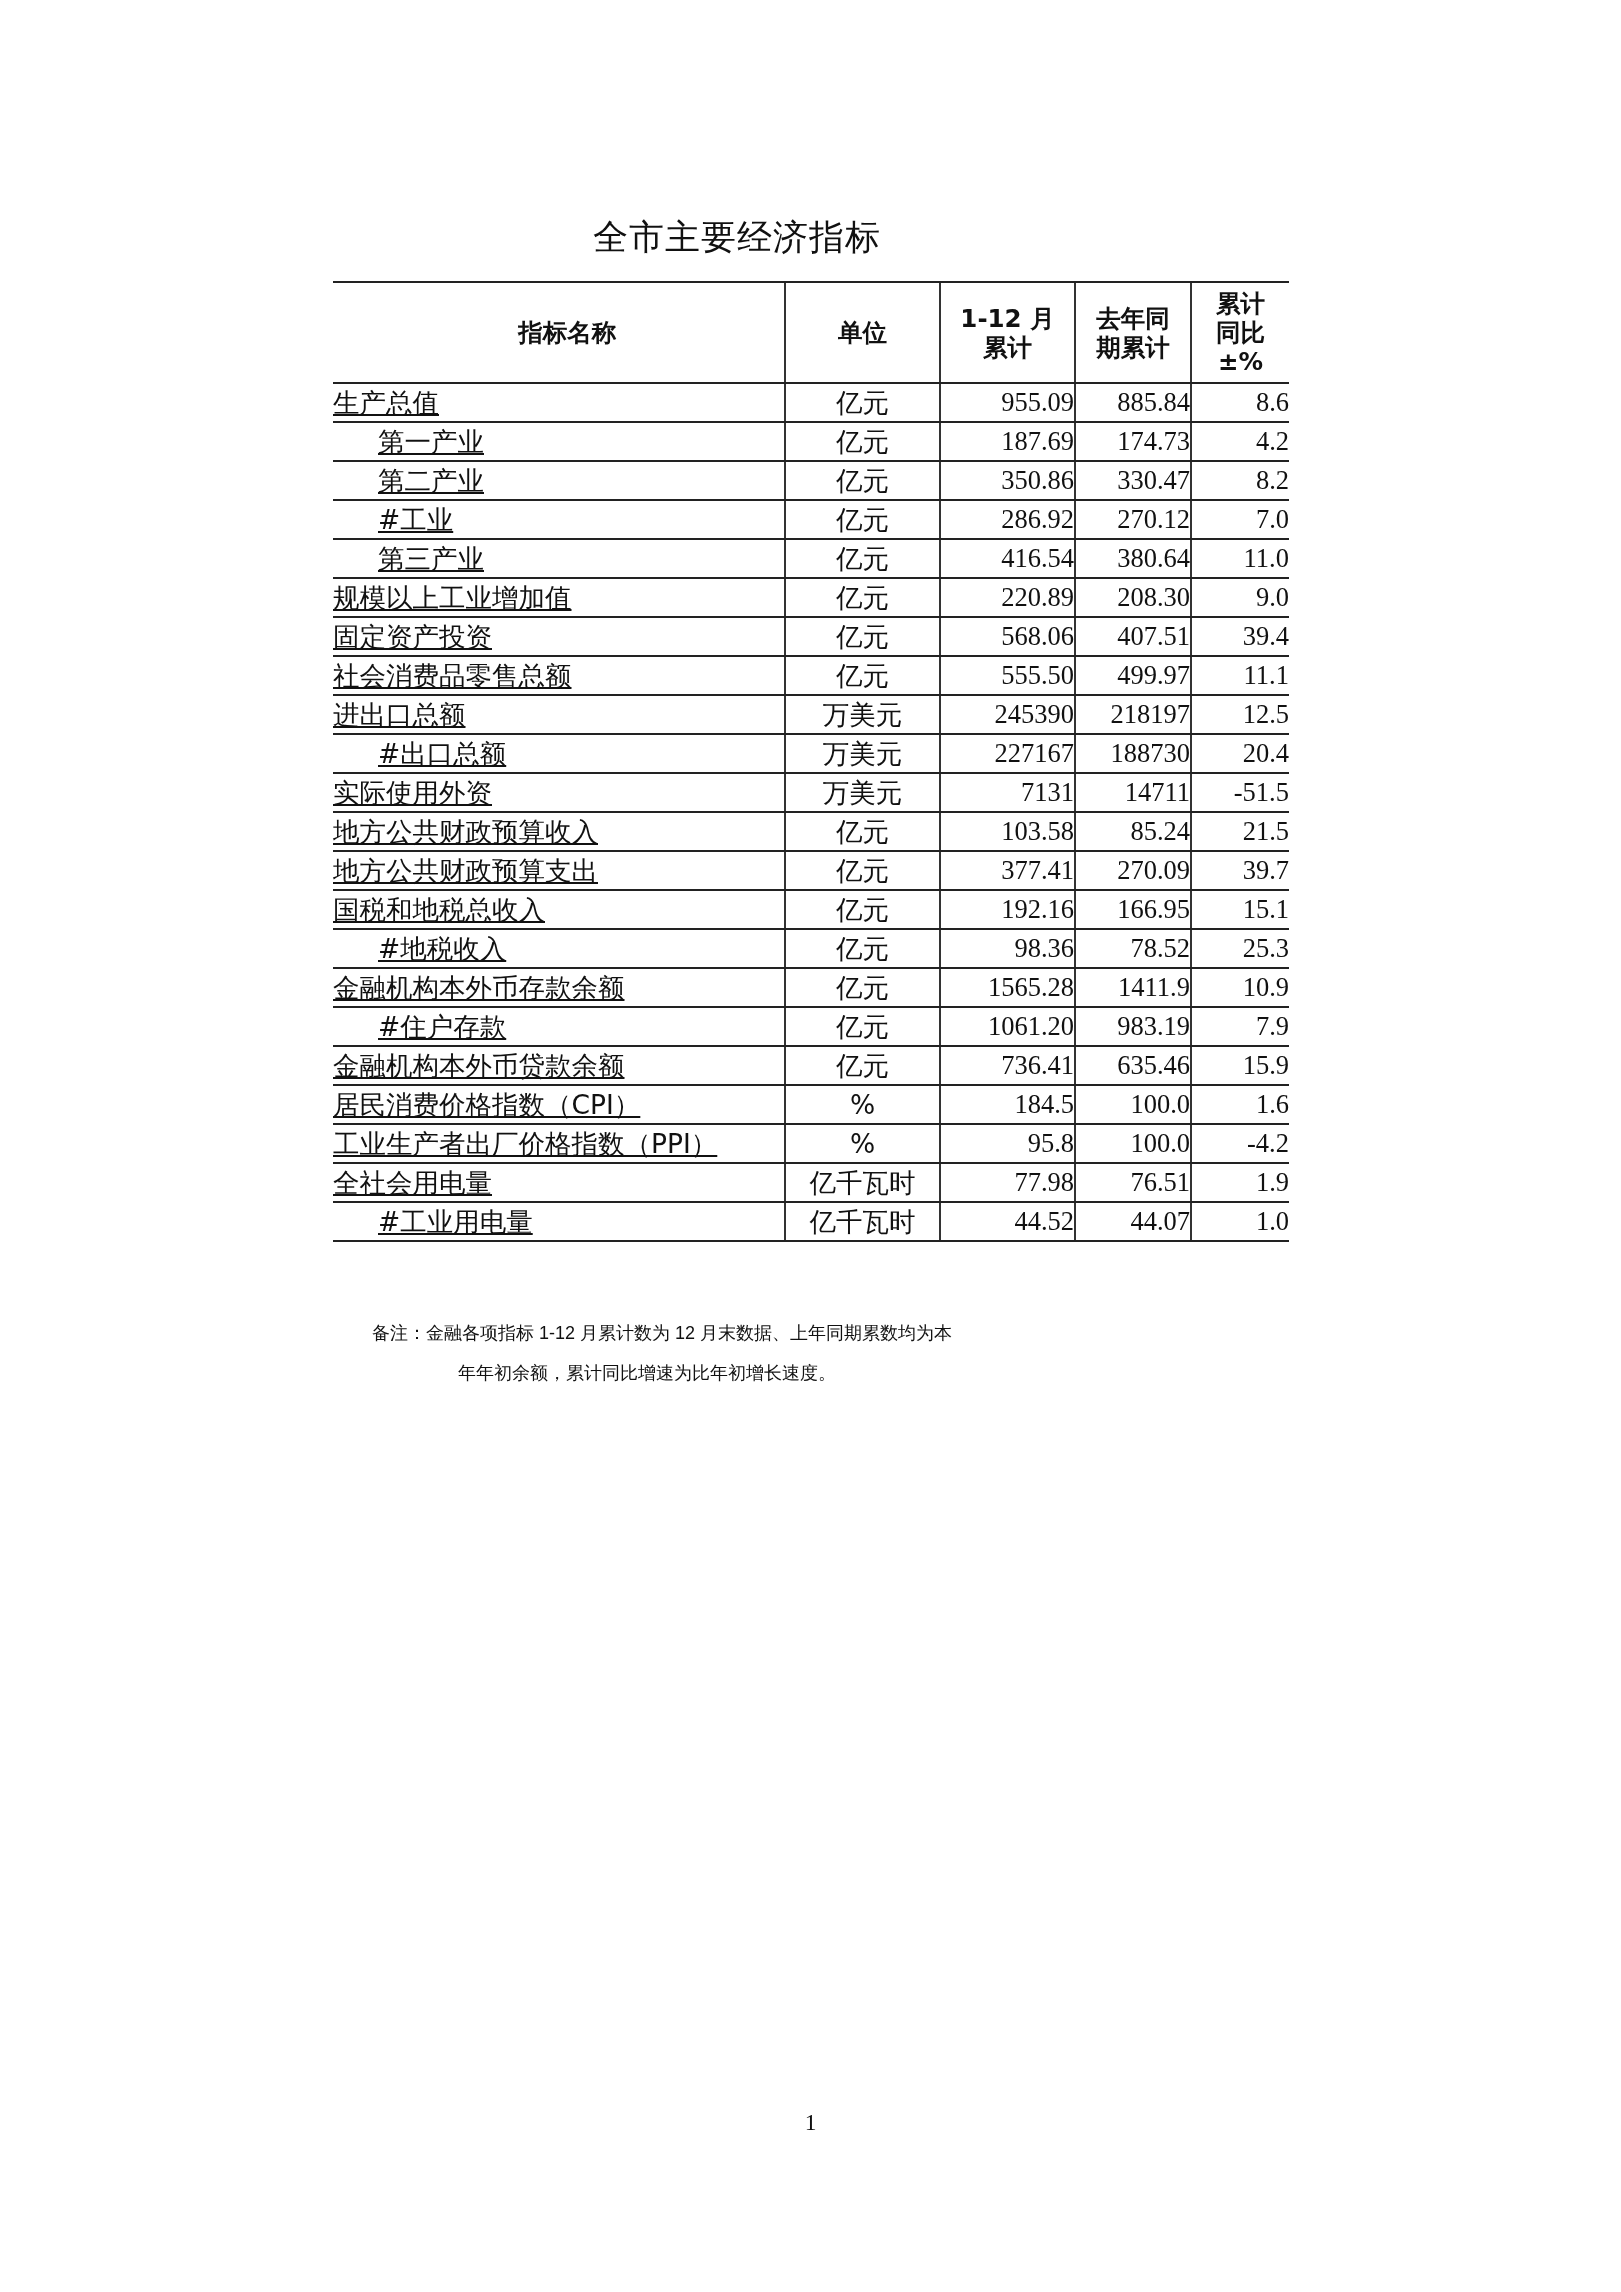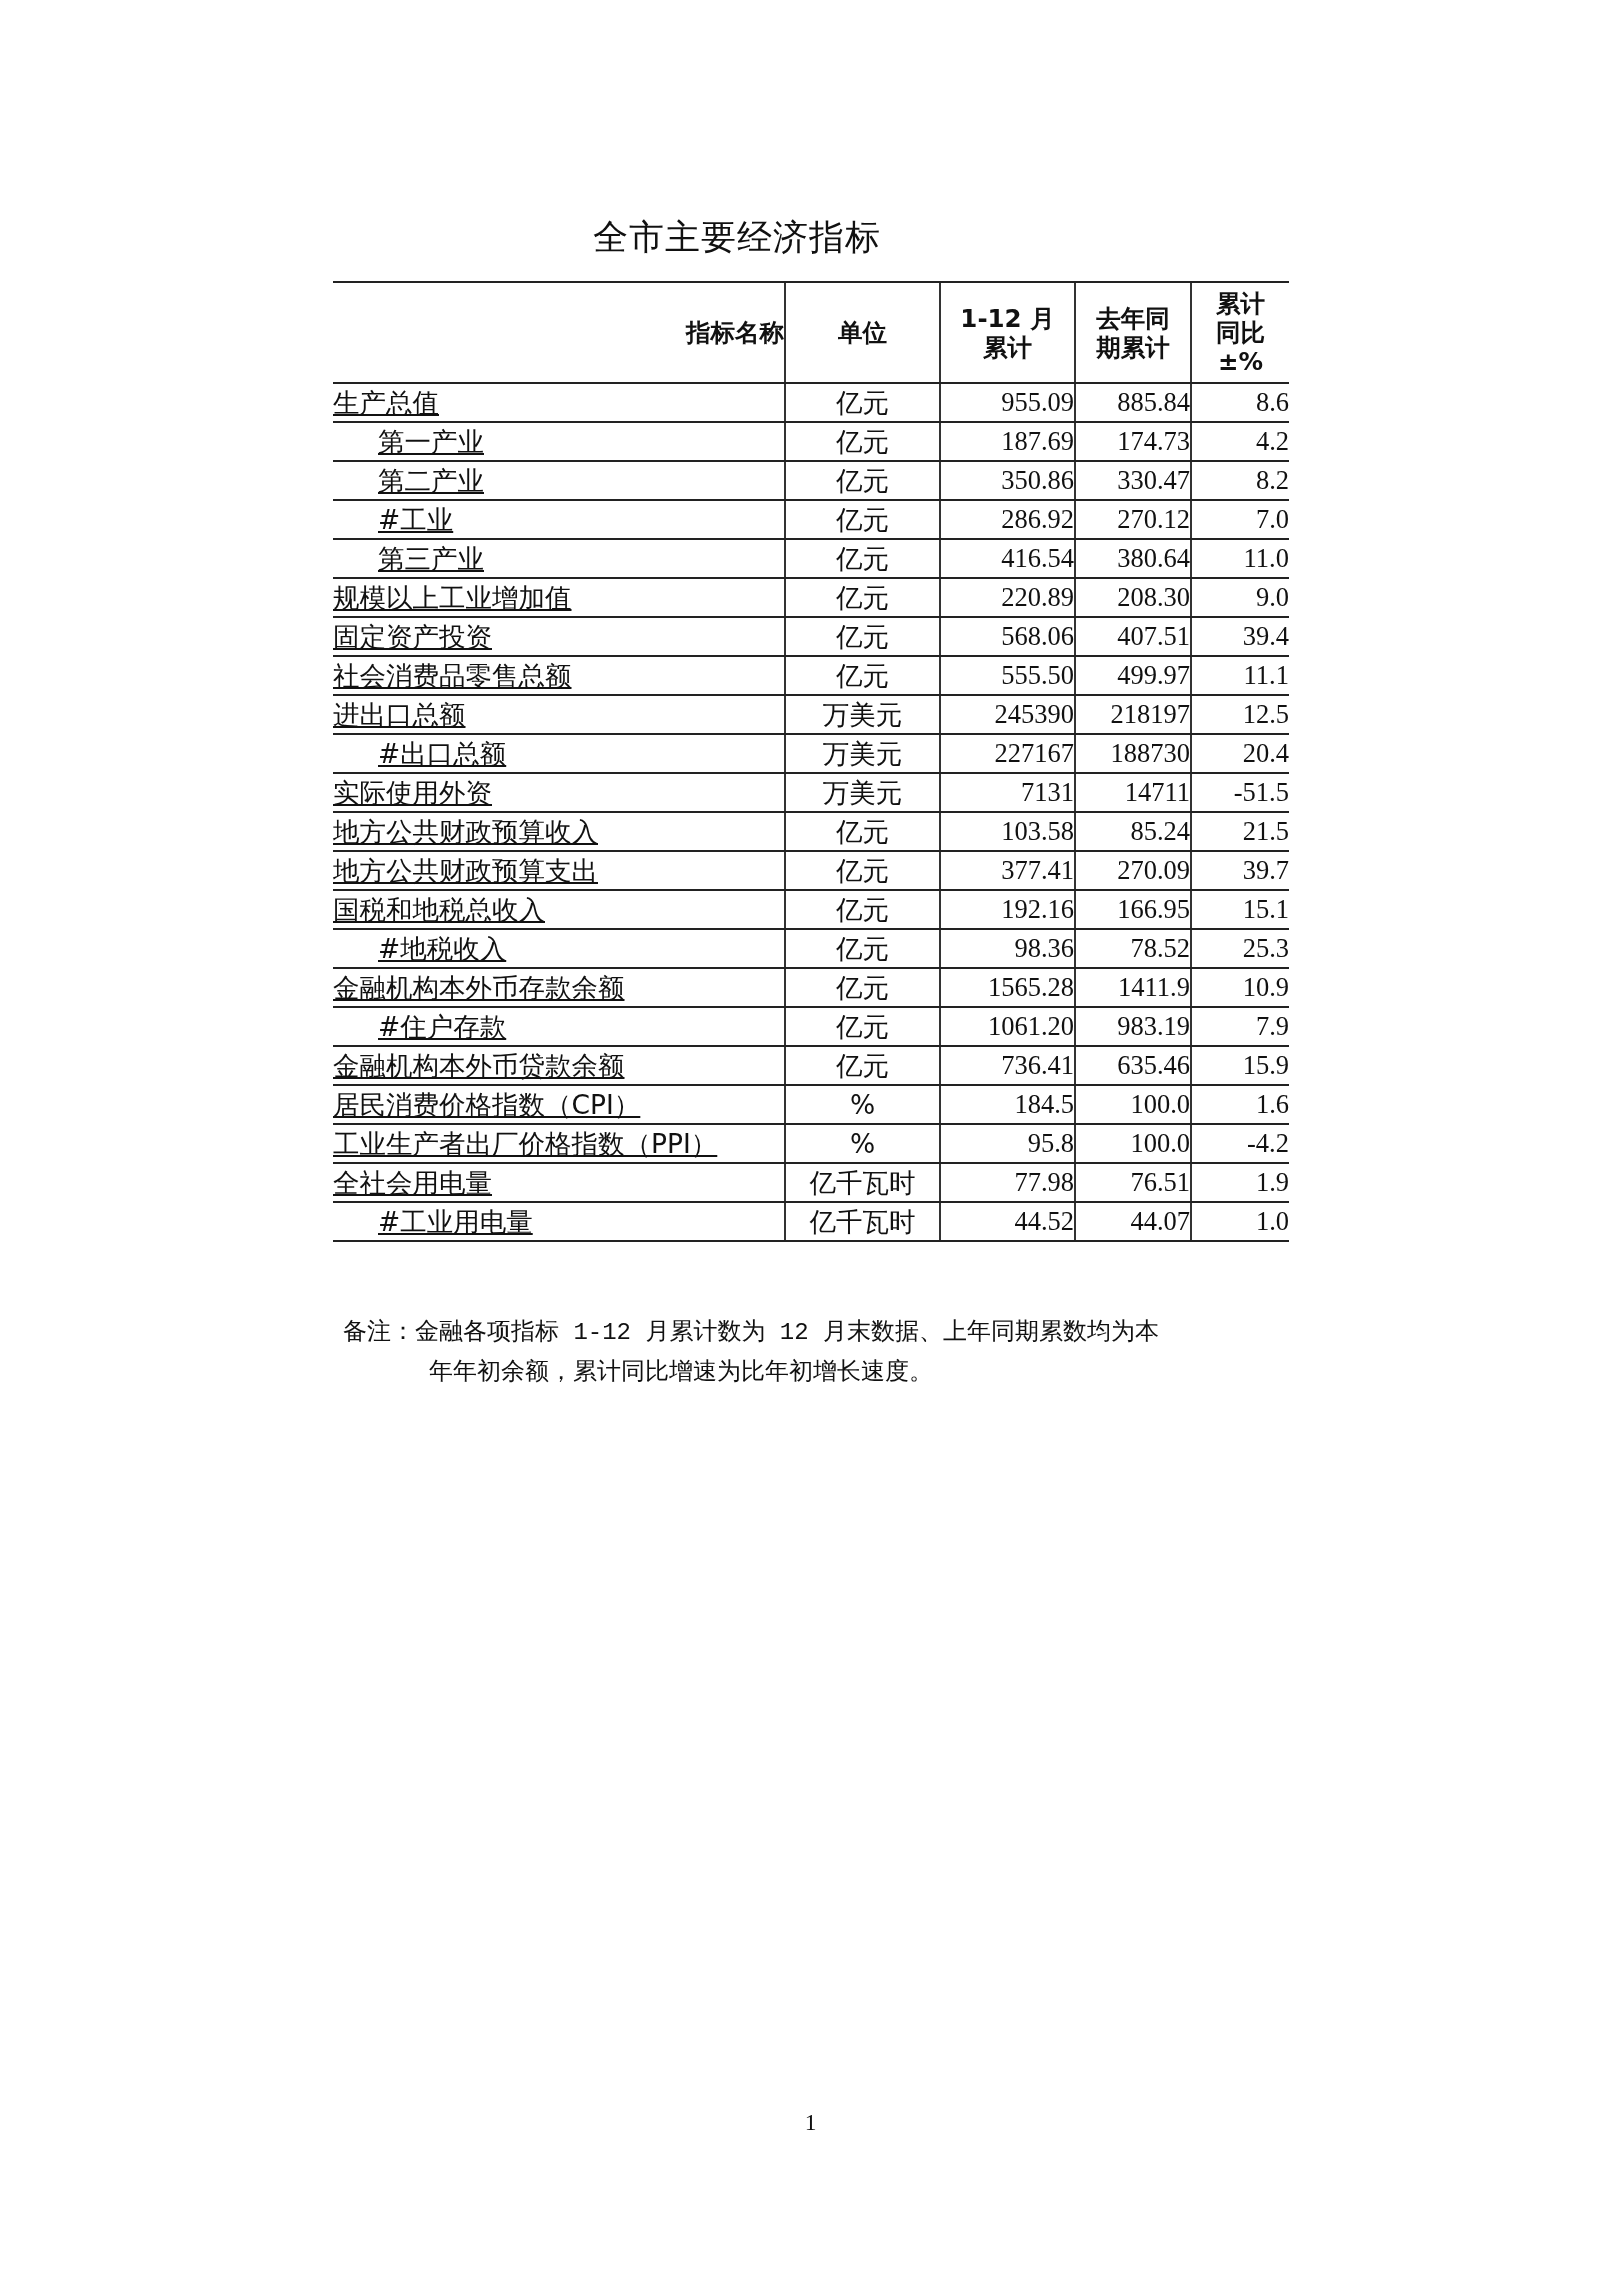--- a/index.html
+++ b/index.html
@@ -7,29 +7,29 @@
   .title { position: absolute; top: 214px; left: 0; width: 1474px; text-align: center; font-family: "DejaVu Sans", sans-serif; font-size: 35px; letter-spacing: 1px; color: #111; }
   table.main { position: absolute; left: 333px; top: 281px; width: 956px; border-collapse: collapse; table-layout: fixed; }
   table.main col.c0 { width: 452px; }
   table.main col.c1 { width: 155px; }
   table.main col.c2 { width: 135px; }
   table.main col.c3 { width: 116px; }
   table.main col.c4 { width: 98px; }
   table.main th, table.main td { border-top: 2px solid #222; border-bottom: 2px solid #222; padding: 0; }
   table.main th + th, table.main td + td { border-left: 2px solid #333; }
   table.main th { height: 99px; font-family: "DejaVu Sans", sans-serif; font-weight: bold; font-size: 24.5px; line-height: 29px; }
-  table.main th.name { text-align: right; padding-left: 17.6px; }
+  table.main th.name { text-align: center; padding-left: 17.6px; }
   table.main th.center { text-align: center; }
   table.main td { height: 37px; font-size: 26.5px; line-height: 37px; white-space: nowrap; }
   td.name { text-align: left; padding-left: 17.6px; font-family: "DejaVu Sans", sans-serif; font-size: 25.5px; text-decoration: underline; }
   td.name.ind1 { padding-left: 45px; }
   td.name.ind2 { padding-left: 45px; }
   td.unit { text-align: center; font-family: "DejaVu Sans", sans-serif; font-size: 25.5px; }
   td.num { text-align: right; padding-right: 11.8px; font-family: "Liberation Serif", serif; font-size: 27.4px; }
-  .note { position: absolute; left: 343px; top: 1313px; width: 941px; font-family: Liberation Mono, monospace; font-size: 24px; line-height: 40px; color: #111; }
+  .note { position: absolute; left: 372px; top: 1313px; width: 941px; font-family: Liberation Sans, sans-serif; font-size: 18px; line-height: 40px; color: #111; }
   .note .label { }
   .note .line2 { padding-left: 86px; display: block; }
   .page-num { position: absolute; top: 2109px; left: 0; width: 1621px; text-align: center; font-family: "Liberation Serif", serif; font-size: 23.5px; color: #111; }
 </style>
 </head>
 <body>
 
 <div class="title">全市主要经济指标</div>
 
 <table class="main">

